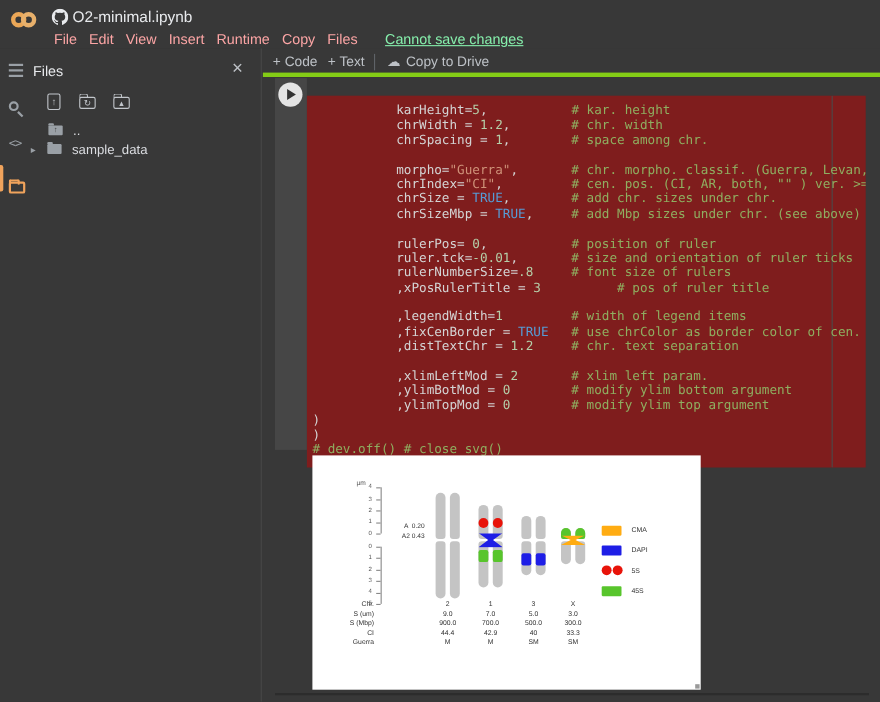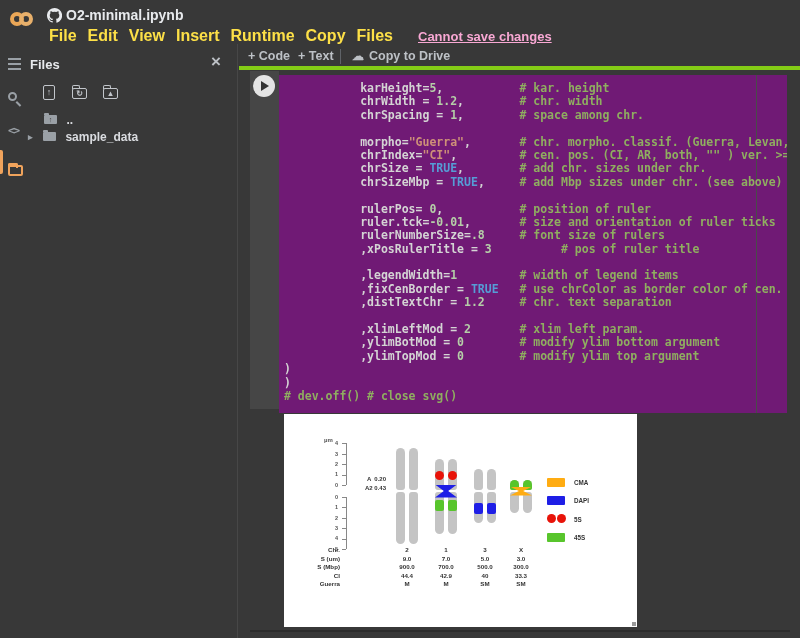--- a/index.html
+++ b/index.html
@@ -1,30 +1,30 @@
 <!DOCTYPE html>
 <html><head>
 <meta charset="utf-8">
 <style>
   * { margin:0; padding:0; box-sizing:border-box; }
   html,body { width:800px; height:638px; background:#383838; overflow:hidden;
               font-family:"Liberation Sans", sans-serif; }
-  #stage { position:relative; width:647px; height:638px;font-weight:bold; }
+  #stage { position:relative; width:647px; height:638px; }
 
   
   #header { position:absolute; left:0; top:0; width:800px; height:44px; background:#383838; }
   .logo { position:absolute; left:10px; top:9px; height:22px; }
   .logo-ring { width:14px; height:14px; border:4px solid #EBA757; border-radius:50%;
                display:inline-block; vertical-align:middle; }
   .logo-ring.r2 { margin-left:-5px; border-color:#E8B06B; }
   .gh { position:absolute; left:47px; top:8px; width:15px; height:15px; }
   .nbtitle { position:absolute; left:66px; top:7px; font-size:14px; color:#e8eaed; }
   #menubar { position:absolute; left:49px; top:27px; height:16px; white-space:nowrap; }
-  .menu-item { display:inline-block; margin-right:11px; font-size:16px; color:#fde047; cursor:default; }
-  .save-status { display:inline-block; margin-left:14px; font-size:13px; color:#f9a8d4;
+  .menu-item { display:inline-block; margin-right:11px; font-size:13px; color:#fca5a5; cursor:default; }
+  .save-status { display:inline-block; margin-left:14px; font-size:13px; color:#86efac;
                  text-decoration:underline; }
 
   
   #sidebar { position:absolute; left:0; top:44px; width:238px; height:594px;
              background:#383838; border-right:1px solid #474747; }
   .rail-ic { position:absolute; left:8px; color:#9aa0a6; }
   .bars span { display:block; width:13px; height:2px; background:#9aa0a6; margin-bottom:3px; }
   .search-ic { width:9px; height:9px; border:2px solid #9aa0a6; border-radius:50%; position:relative; }
   .search-ic::after { content:""; position:absolute; left:7px; top:7px; width:6px; height:2px;
                       background:#9aa0a6; transform:rotate(45deg); transform-origin:0 0; }
@@ -57,21 +57,21 @@
   .cloud { font-size:12px; margin-right:5px; }
 
   
   #codecell { position:absolute; left:250px; top:71px; width:537px; height:338px; }
   #gutter { position:absolute; left:0; top:0; width:29px; height:100%; background:#464646; }
   .playbtn { position:absolute; left:3px; top:4px; width:22px; height:22px; border-radius:50%;
              background:#e4e4e4; }
   .playbtn span { position:absolute; left:8px; top:5.5px; width:0; height:0;
              border-left:8px solid #333; border-top:5.5px solid transparent;
              border-bottom:5.5px solid transparent; }
-  #editor { position:absolute; left:29px; top:4px; width:508px; height:100%; background:#701a75;
+  #editor { position:absolute; left:29px; top:16px; width:508px; height:100%; background:#7f1d1d;
             overflow:hidden; }
   .guide { position:absolute; left:477px; top:0; width:1px; height:100%; background:#4a4a4a; }
   #codelines { position:absolute; left:5px; top:7px; white-space:pre;
                font-family:"DejaVu Sans Mono", monospace; font-size:11.5px; line-height:13.4px;
                color:#d4d4d4; }
   .cl { height:13.4px; }
   .tk-p { color:#d4d4d4; } .tk-c { color:#8fae60; } .tk-n { color:#b5cea8; }
   .tk-s { color:#ce9178; } .tk-b { color:#569cd6; }
 
   

